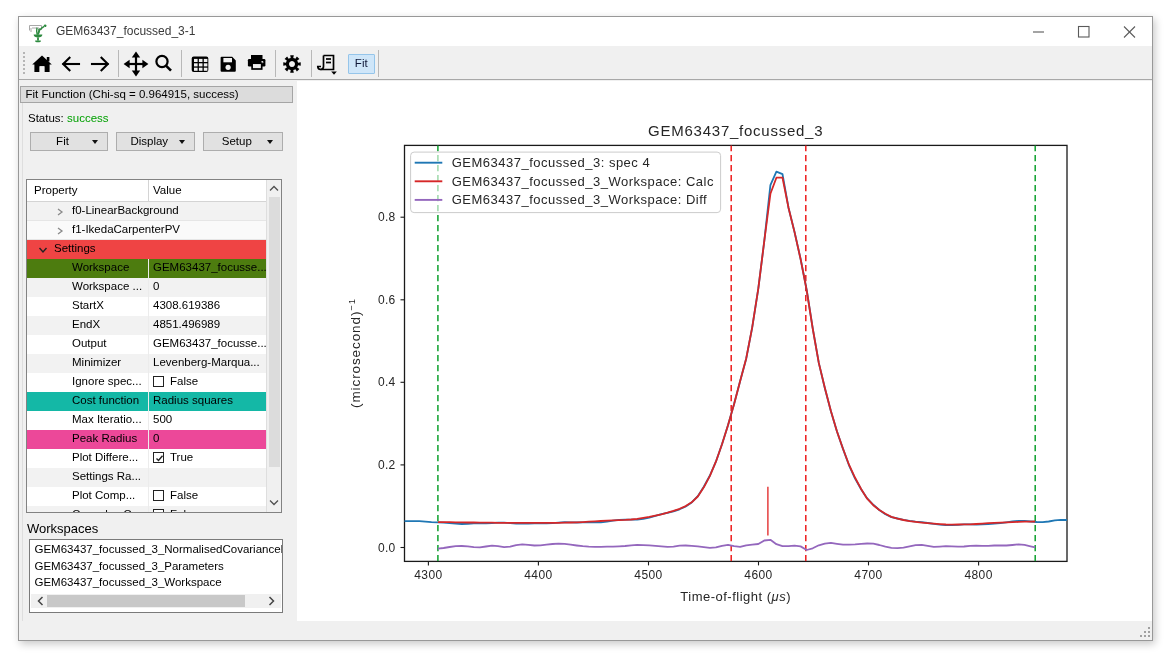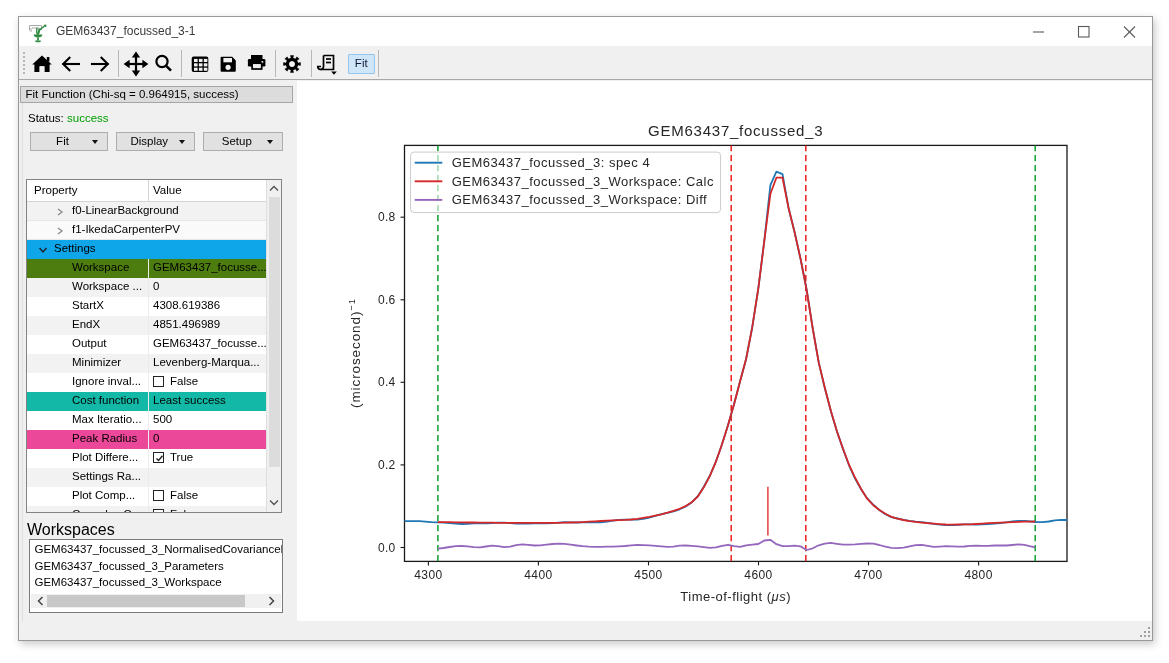--- a/index.html
+++ b/index.html
@@ -21,21 +21,21 @@
 .tri{position:absolute;right:9px;top:7px;width:0;height:0;border-left:3.6px solid transparent;
  border-right:3.6px solid transparent;border-top:4.2px solid #111}
 #ptable{position:absolute;left:26px;top:178.5px;width:256px;height:334px;background:#fff;
  border:1px solid #828282;overflow:hidden;font-size:11.5px}
 #phead{position:absolute;left:0;top:0;width:239px;height:22px;background:#fff;border-bottom:1px solid #d4d4d4}
 .trow{position:absolute;left:0;width:239px;height:19px}
 .cl{position:absolute;left:45px;top:2.5px;color:#000}
 .cv{position:absolute;left:126px;top:2.5px;color:#000}
 .cb{position:absolute;left:126px;top:3.5px;width:11px;height:11px;border:1px solid #222;background:#fff}
 #vscroll{position:absolute;right:0;top:0;width:15.5px;height:332px;background:#f0f0f0;border-left:1px solid #dedede}
-#wslabel{position:absolute;left:27px;top:521px;font-size:16px;color:#000}
+#wslabel{position:absolute;left:27px;top:521px;font-size:13px;color:#000}
 #wsbox{position:absolute;left:28.5px;top:539px;width:254.5px;height:74px;background:#fff;border:1px solid #7a7a7a;overflow:hidden}
 .wsitem{position:absolute;left:5px;font-size:11.5px;white-space:nowrap;color:#000}
 #hscroll{position:absolute;left:1px;top:54px;width:250.5px;height:14px;background:#f0f0f0}
 #hthumb{position:absolute;left:16px;top:1px;width:198px;height:12px;background:#c8c8c8}
 svg text{font-family:"Liberation Sans",sans-serif;fill:#262626}
 </style></head>
 <body>
 <div id="win"></div>
 <div id="titlebar"></div>
 
@@ -180,21 +180,21 @@
         <path d="M2,1 L6,4 L2,7" stroke="#8a8a8a" stroke-width="1.3" fill="none"></path>
       </svg>
    <div class="cl">f0-LinearBackground</div>
     </div>
  <div class="trow" style="top:41px;background:#fafafa;border-bottom:1px solid #e6e6e6">
    <svg width="8" height="8" style="position:absolute;left:29px;top:6px">
         <path d="M2,1 L6,4 L2,7" stroke="#8a8a8a" stroke-width="1.3" fill="none"></path>
       </svg>
    <div class="cl">f1-IkedaCarpenterPV</div>
     </div>
- <div class="trow" style="top:60px;background:#0ea5e9">
+ <div class="trow" style="top:60px;background:#ef4444">
    <svg width="10" height="8" style="position:absolute;left:11px;top:6px">
         <path d="M1.5,2 L5,6 L8.5,2" stroke="#222" stroke-width="1.4" fill="none"></path>
       </svg>
    <div class="cl" style="left:27px">Settings</div>
     </div>
  <div id="rowwrap" style="position:absolute;left:0;top:57px;width:239px">
 <div class="trow" style="top:22.0px;background:#4d7c0f">
         <div class="cl">Workspace</div>
         <div class="cv">GEM63437_focusse...</div>
       </div>
@@ -212,27 +212,27 @@
       </div>
 <div class="trow" style="top:98.0px;background:#ffffff">
         <div class="cl">Output</div>
         <div class="cv">GEM63437_focusse...</div>
       </div>
 <div class="trow" style="top:117.0px;background:#f2f2f2">
         <div class="cl">Minimizer</div>
         <div class="cv">Levenberg-Marqua...</div>
       </div>
 <div class="trow" style="top:136.0px;background:#ffffff">
-        <div class="cl">Ignore inval...</div>
+        <div class="cl">Ignore spec...</div>
         <span class="cb"></span>
         <div class="cv" style="left:143px">False</div>
       </div>
 <div class="trow" style="top:155.0px;background:#14b8a6">
         <div class="cl">Cost function</div>
-        <div class="cv">Least success</div>
+        <div class="cv">Radius squares</div>
       </div>
 <div class="trow" style="top:174.0px;background:#ffffff">
         <div class="cl">Max Iteratio...</div>
         <div class="cv">500</div>
       </div>
 <div class="trow" style="top:193.0px;background:#ec4899">
         <div class="cl">Peak Radius</div>
         <div class="cv">0</div>
       </div>
 <div class="trow" style="top:212.0px;background:#ffffff">

